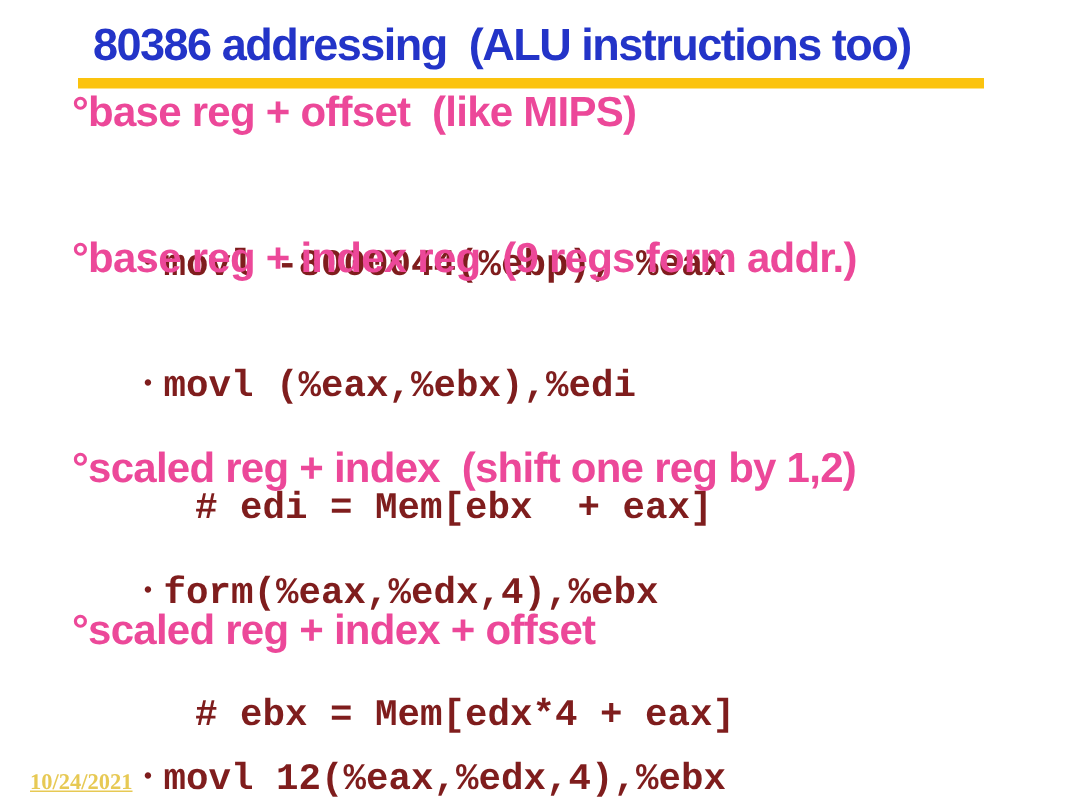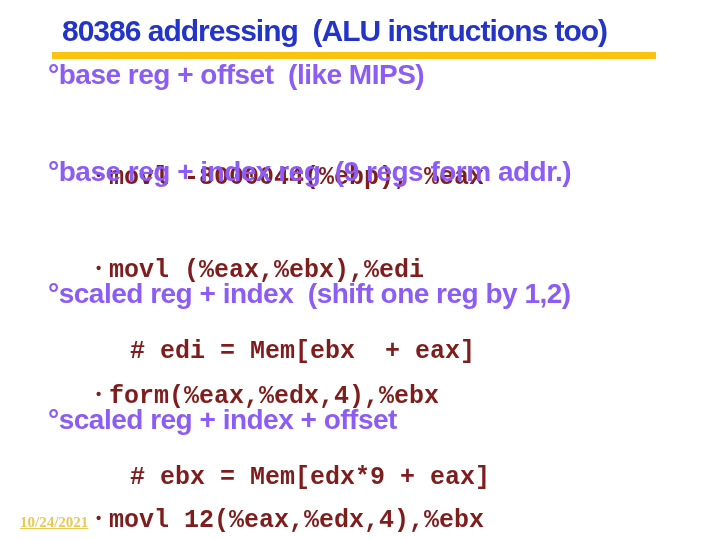--- a/index.html
+++ b/index.html
@@ -30,21 +30,21 @@
     top: 52px;
     width: 626px;
     height: 7px;
     background: var(--underline-gold, #FBC30E);
   }
   .heading {
     position: absolute;
     left: 48px;
     font: bold 28px/34px "Liberation Sans", sans-serif;
     letter-spacing: -0.5px;
-    color: #8b5cf6;
+    color: #ec4899;
     white-space: pre;
   }
   .deg {
     font-size: 28px;
   }
   .codeblock {
     position: absolute;
     left: 96px;
     font-family: "Liberation Mono", monospace;
     font-weight: bold;
@@ -87,29 +87,29 @@
 
   <div class="title">80386 addressing  (ALU instructions too)</div>
   <div class="title-underline"></div>
 
   <div class="heading" style="top:58px"><span class="deg">°</span><span>base reg + offset  (like MIPS)</span></div>
   <div class="codeblock" style="top:107px">
     <div><span class="cbul">•</span><span>movl -8000044(%ebp), %eax</span></div>
   </div>
 
   <div class="heading" style="top:155px"><span class="deg">°</span><span>base reg + index reg  (9 regs form addr.)</span></div>
-  <div class="codeblock" style="top:200px">
+  <div class="codeblock" style="top:188px">
     <div><span class="cbul">•</span><span>movl (%eax,%ebx),%edi</span></div>
     <div class="commentline"># edi = Mem[ebx  + eax]</div>
   </div>
 
-  <div class="heading" style="top:277px"><span class="deg">°</span><span>scaled reg + index  (shift one reg by 1,2)</span></div>
+  <div class="heading" style="top:295px"><span class="deg">°</span><span>scaled reg + index  (shift one reg by 1,2)</span></div>
   <div class="codeblock" style="top:326px">
     <div><span class="cbul">•</span><span>form(%eax,%edx,4),%ebx</span></div>
-    <div class="commentline"># ebx = Mem[edx*9 + eax]</div>
+    <div class="commentline"># ebx = Mem[edx*4 + eax]</div>
   </div>
 
   <div class="heading" style="top:403px"><span class="deg">°</span><span>scaled reg + index + offset</span></div>
   <div class="codeblock" style="top:450px">
     <div><span class="cbul">•</span><span>movl 12(%eax,%edx,4),%ebx</span></div>
     
   </div>
 
   <div class="footer-date">10/24/2021</div>
   <div class="page-number">13</div>

